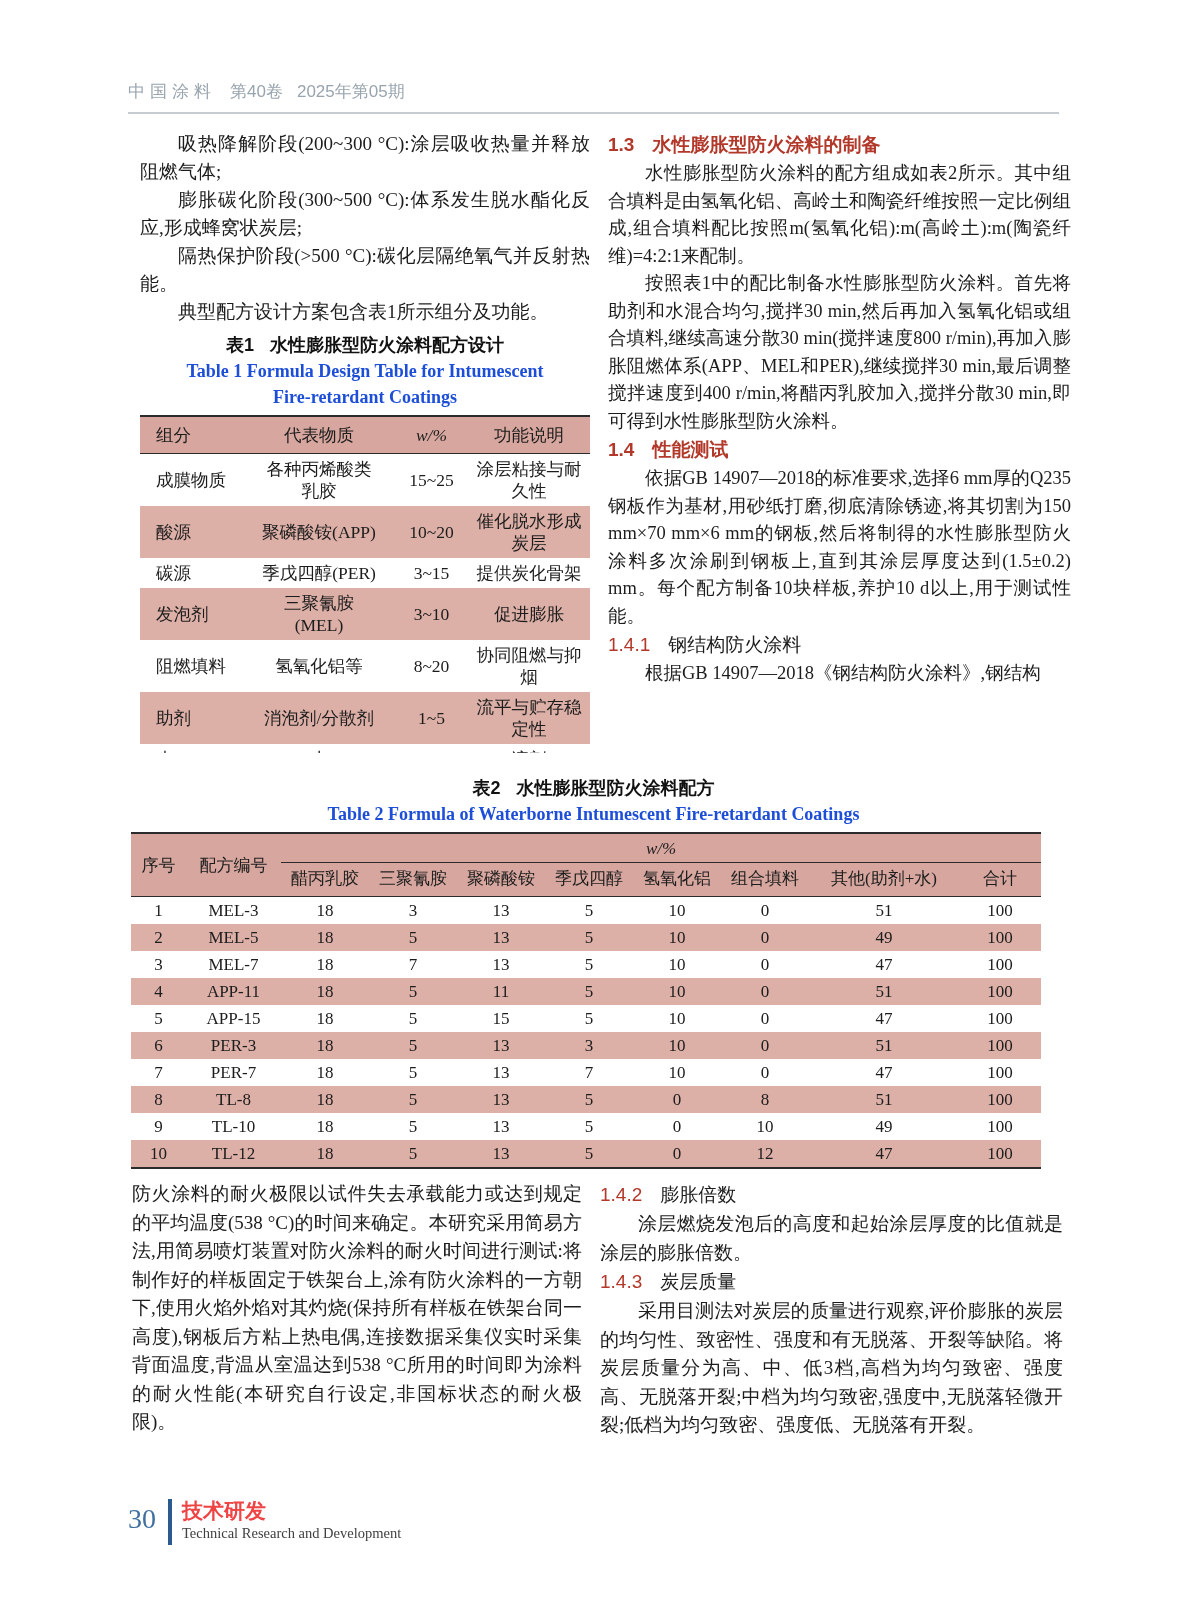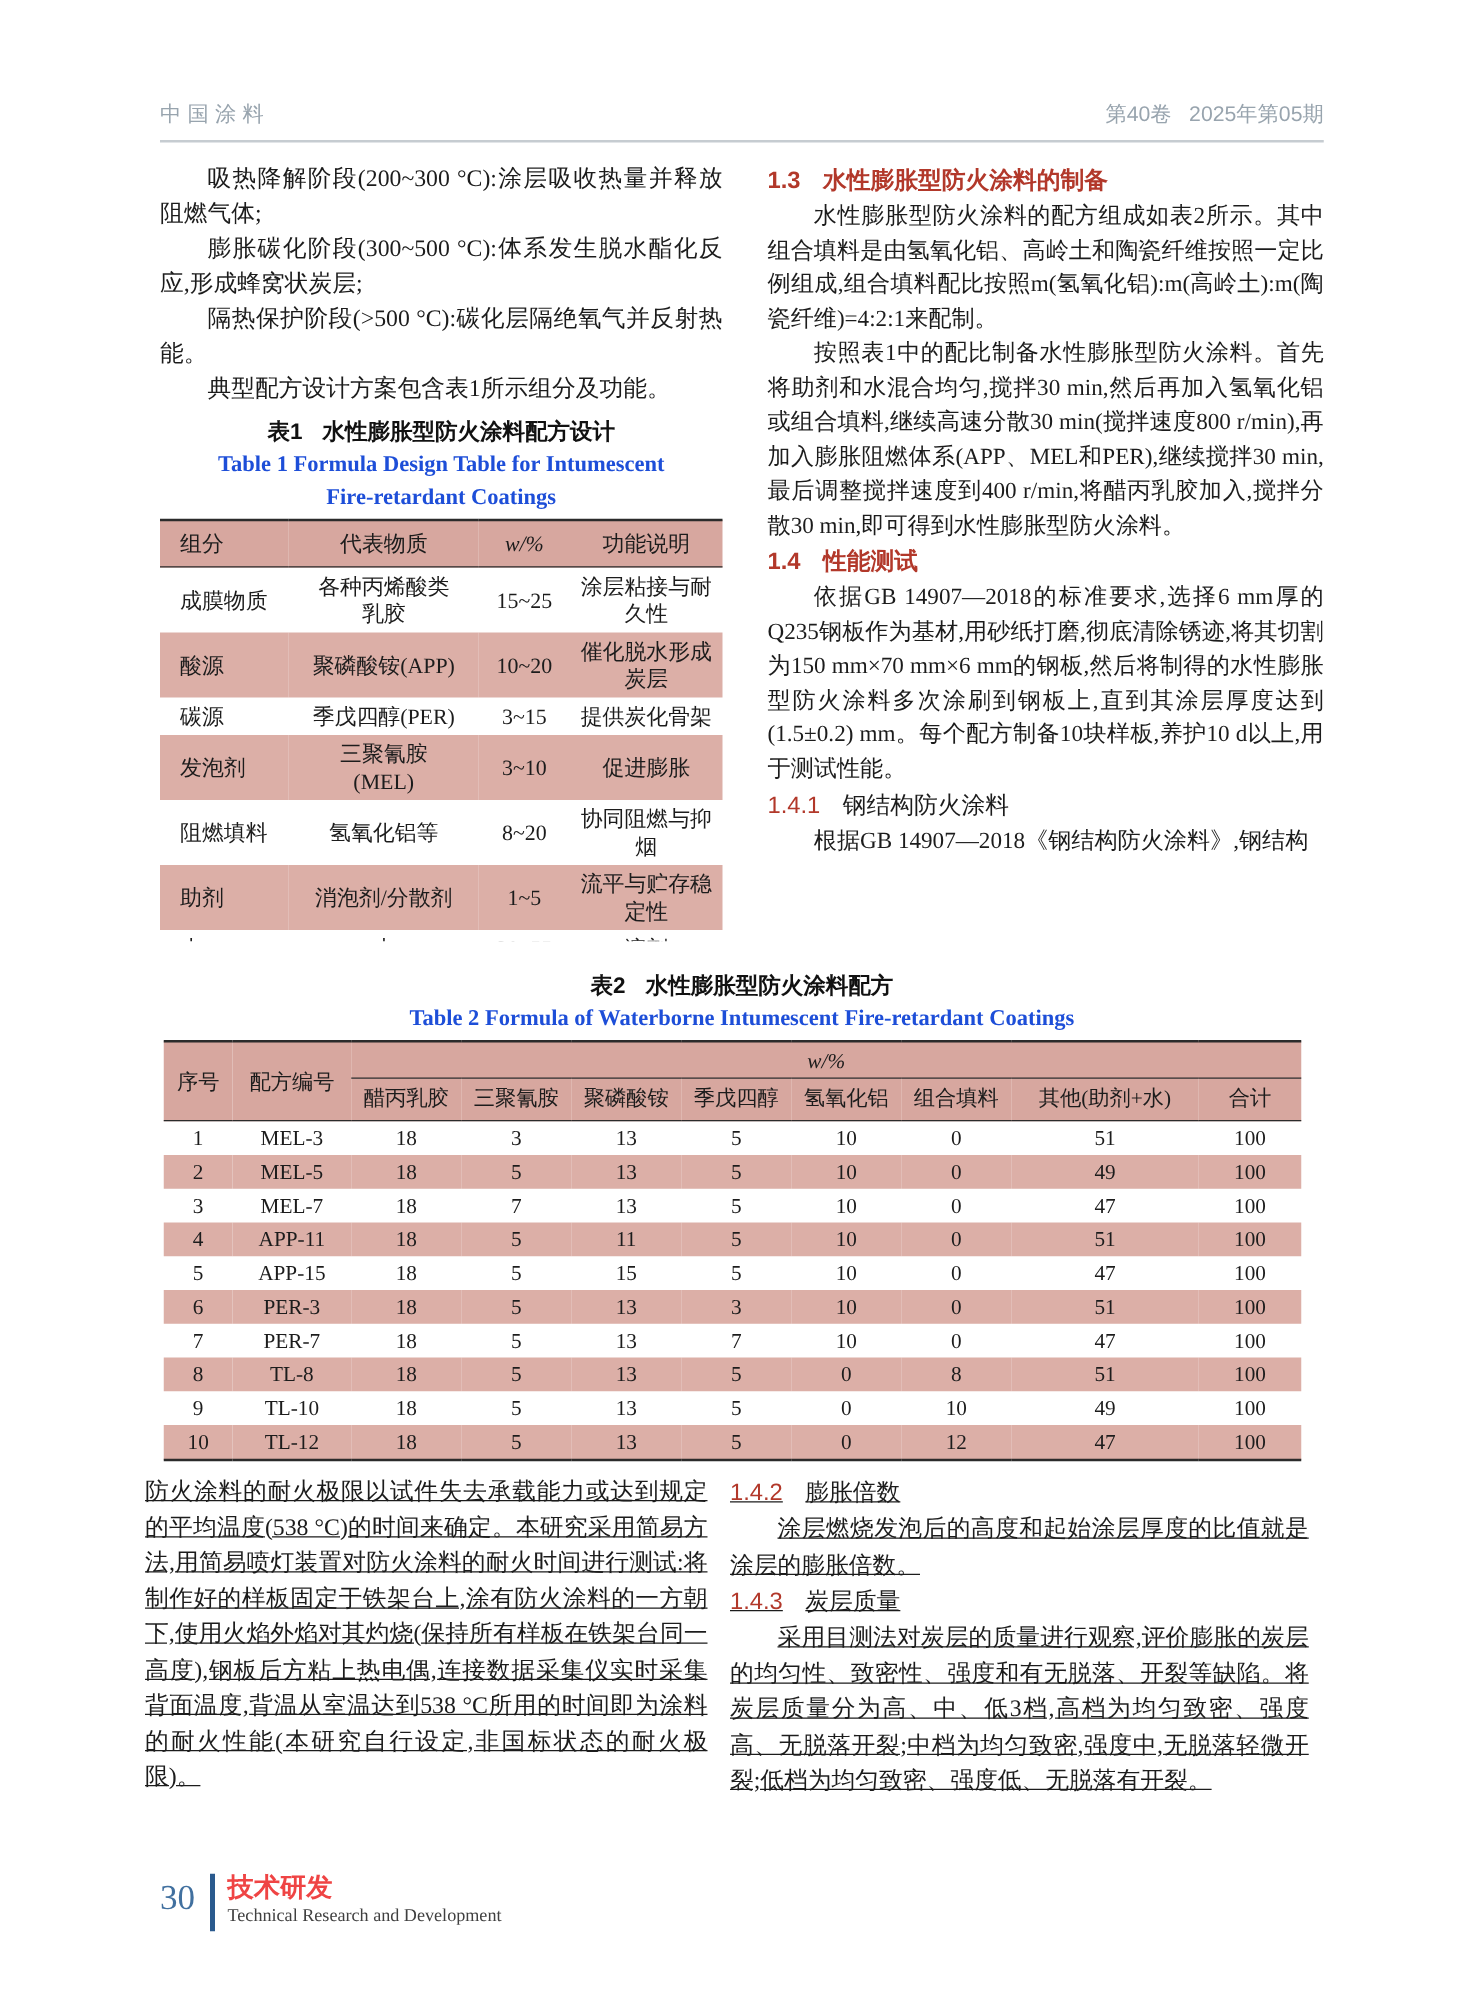--- a/index.html
+++ b/index.html
@@ -5,30 +5,30 @@
   * { box-sizing: border-box; }
   body { margin:0; background:#ffffff; }
   .page {
     position: relative; width:1187px; height:1600px; background:#fff;
     font-family:"Liberation Serif","DejaVu Serif",serif; color:#1c1c1c;
     overflow:hidden;
   }
   
   .page-header {
     position:absolute; top:80px; left:128px; width:931px;
-    display:flex; justify-content:space-between; align-items:flex-end;
+    display:flex; justify-content:flex-start; align-items:flex-end;
     padding-bottom:9px; border-bottom:2px solid #c6ccd1;
     font-family:"Liberation Sans","DejaVu Sans",sans-serif;
     font-size:17px; color:#98a4ae;
   }
   .journal-name { letter-spacing:5px; }
   .issue-info span { margin-left:14px; }
   
-  .top-section { position:absolute; top:130px; left:128px; width:931px; height:623px; display:flex; gap:36px; overflow:hidden; }
-  .bottom-section { position:absolute; top:1180px; left:116px; width:931px; display:flex; gap:18px;text-decoration:underline; }
+  .top-section { position:absolute; top:130px; left:140px; width:931px; height:623px; display:flex; gap:18px; overflow:hidden; }
+  .bottom-section { position:absolute; top:1180px; left:132px; width:931px; display:flex; gap:18px; }
   .col-l { width:450px; }
   .col-r { width:463px; }
   p.body-p { margin:0; font-size:19px; line-height:28px; text-align:justify; }
   .col-r p.body-p { font-size:18.5px; line-height:27.5px; }
   .bottom-section p.body-p { font-size:19px; line-height:28.5px; }
   p.indent { text-indent:2em; }
   
   .red-h, .sub-h {
     margin:1px 0; font-family:"Liberation Sans","DejaVu Sans",sans-serif;
     font-size:19px; line-height:28px; font-weight:bold;

